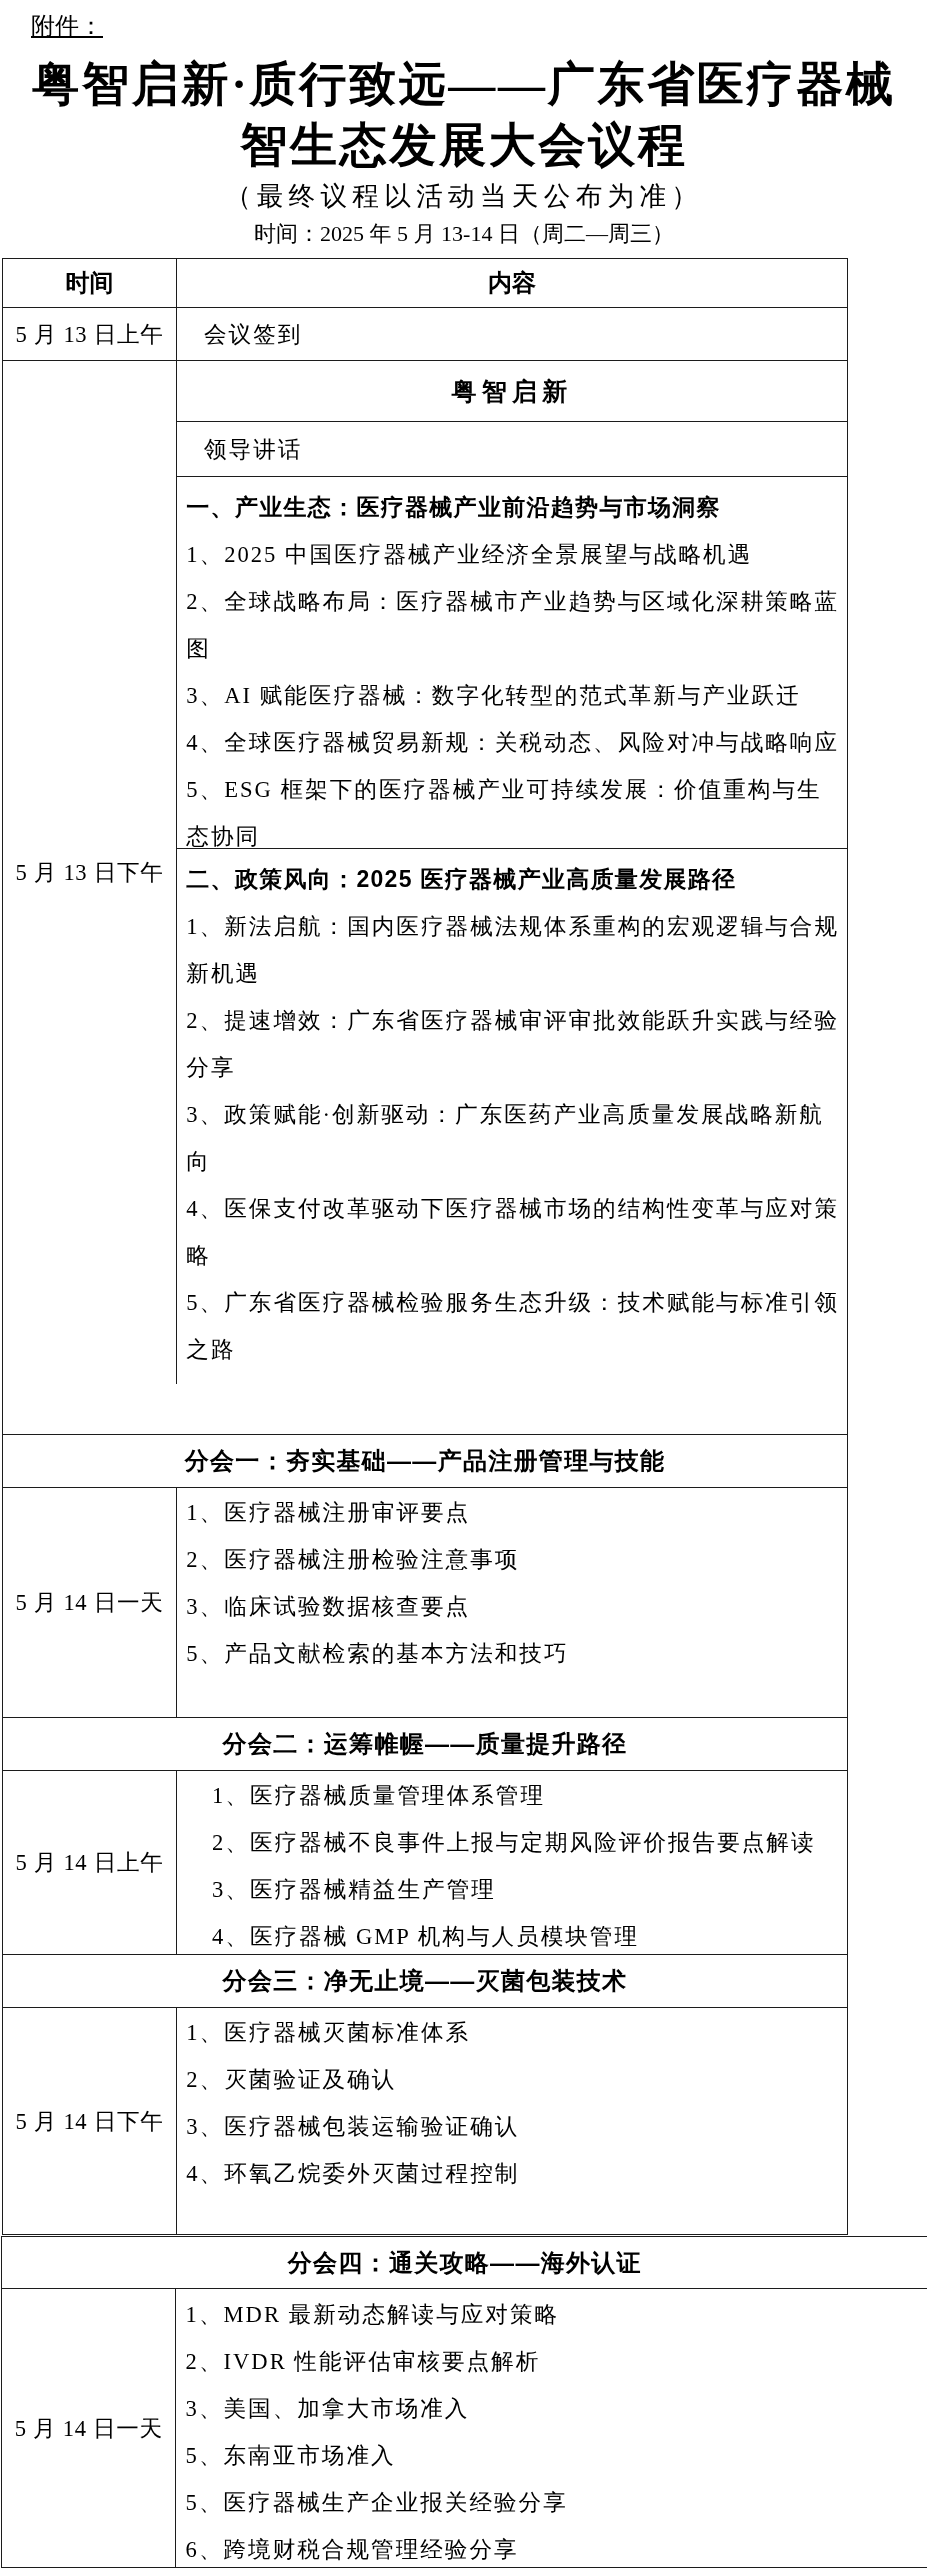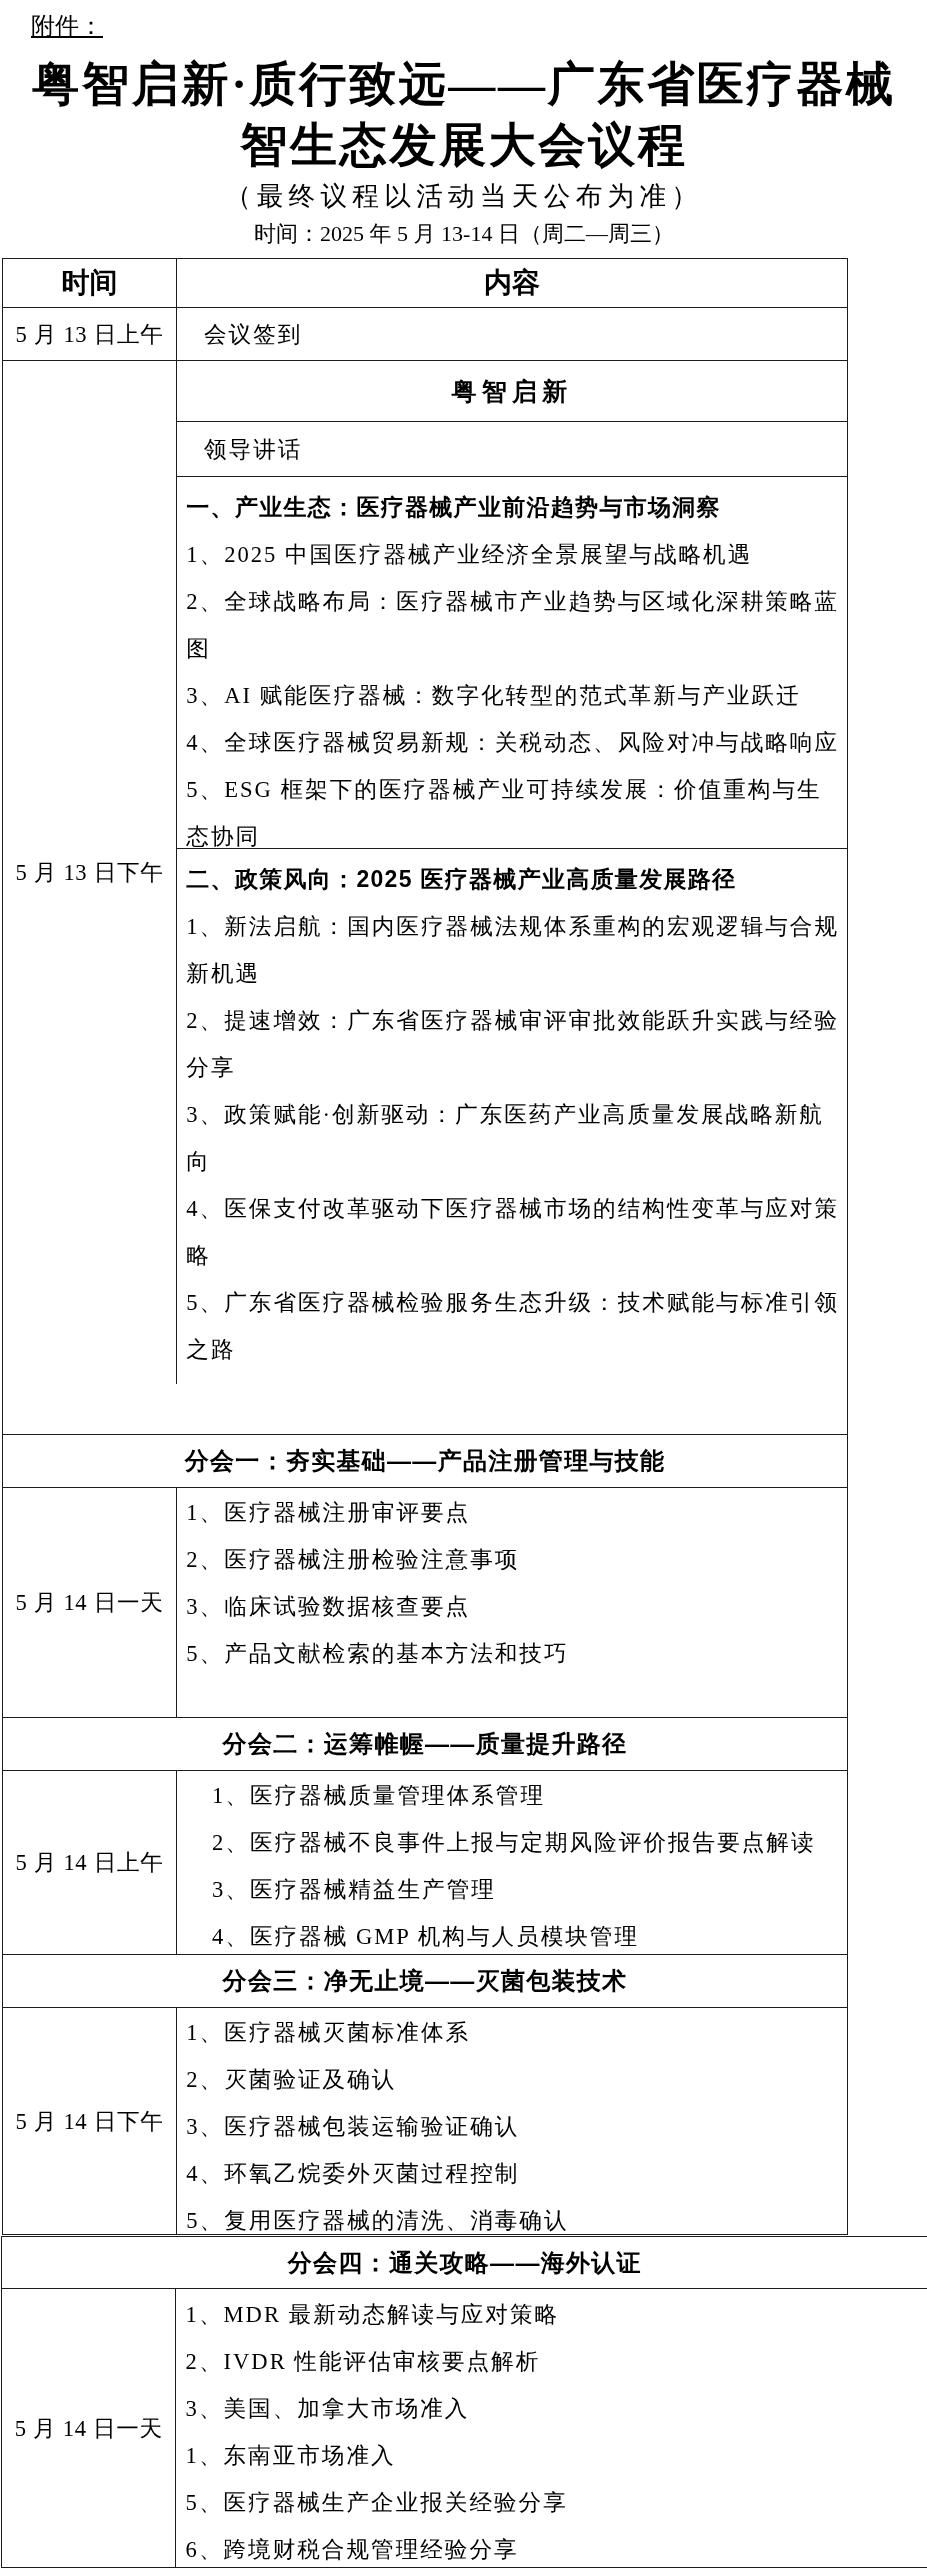--- a/index.html
+++ b/index.html
@@ -34,21 +34,21 @@
   }
   .cell { box-sizing:border-box; font-size:22.6px; background:#fff; }
   .bt { border-top:1.3px solid #1c1c1c; }
   .bl { border-left:1.3px solid #1c1c1c; }
   .full { grid-column:1 / 3; }
 
   .vcenter { display:flex; align-items:center; justify-content:center; text-align:center; }
   .single { display:flex; align-items:center; padding-left:27px; letter-spacing:2px; }
 
   .hd { font-family:"Liberation Sans", sans-serif; font-weight:bold; }
-  .colhead { font-size:28px; }
+  .colhead { font-size:24px; }
   .theme  { font-size:25px; letter-spacing:5.3px; }
   .subhead{ font-size:24px; letter-spacing:1.3px; }
 
   .sect { padding:6.6px 5.3px 0 9.3px; line-height:47px; letter-spacing:2px; }
   .sect .shead { font-family:"Liberation Sans", sans-serif; font-weight:bold; font-size:23px; letter-spacing:1.3px; }
   .items { padding:1.3px 5.3px 0 9.3px; line-height:47px; letter-spacing:2px; }
   .date { letter-spacing:0.7px; }
 </style>
 </head>
 <body>
@@ -116,31 +116,30 @@
       <div>4、医疗器械 GMP 机构与人员模块管理</div>
     </div>
 
     <div class="cell vcenter hd subhead bt full" style="grid-row:12;">分会三：净无止境——灭菌包装技术</div>
     <div class="cell vcenter bt date" style="grid-row:13; grid-column:1;">5 月 14 日下午</div>
     <div class="cell items bt bl" style="grid-row:13; grid-column:2;">
       <div>1、医疗器械灭菌标准体系</div>
       <div>2、灭菌验证及确认</div>
       <div>3、医疗器械包装运输验证确认</div>
       <div>4、环氧乙烷委外灭菌过程控制</div>
-      <div>5、复用医疗器械的清洗、消毒确认</div>
     </div>
   </div>
 
   <div class="tbl2">
     <div class="cell vcenter hd subhead full" style="grid-row:1;">分会四：通关攻略——海外认证</div>
     <div class="cell vcenter bt date" style="grid-row:2; grid-column:1;">5 月 14 日一天</div>
     <div class="cell items bt bl" style="grid-row:2; grid-column:2;">
       <div>1、MDR 最新动态解读与应对策略</div>
       <div>2、IVDR 性能评估审核要点解析</div>
       <div>3、美国、加拿大市场准入</div>
-      <div>1、东南亚市场准入</div>
+      <div>5、东南亚市场准入</div>
       <div>5、医疗器械生产企业报关经验分享</div>
       <div>6、跨境财税合规管理经验分享</div>
     </div>
   </div>
 
 </div>
 
 
 </body></html>

